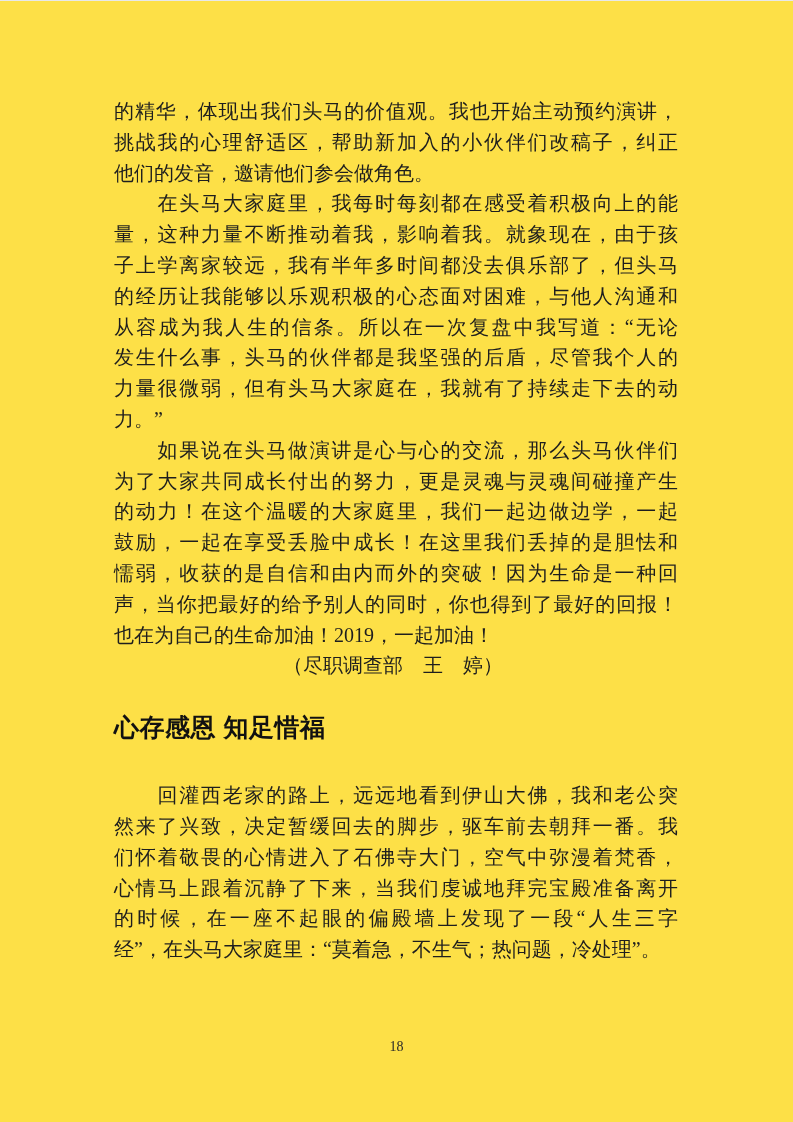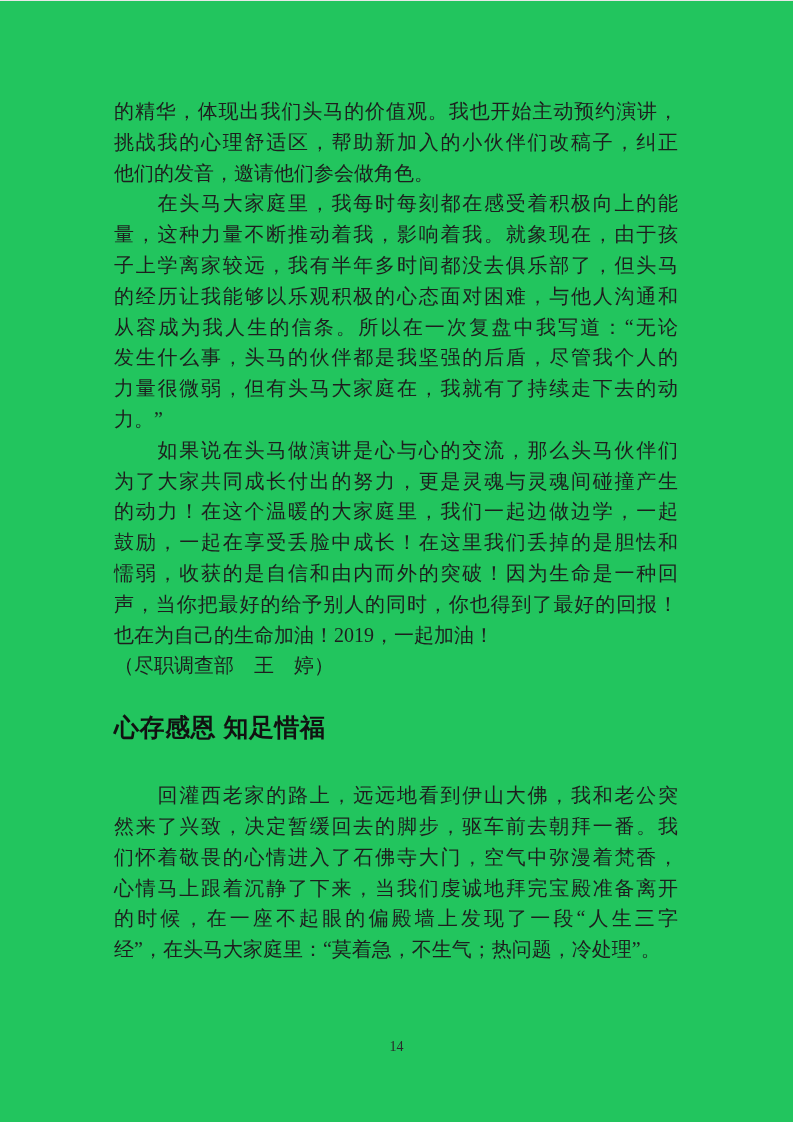--- a/index.html
+++ b/index.html
@@ -1,21 +1,21 @@
 <!DOCTYPE html>
 <html><head>
 <meta charset="utf-8">
 <style>
   * { margin: 0; padding: 0; box-sizing: border-box; }
   html, body { background: #ffffff; }
   .page {
     position: relative;
     width: 793px;
     height: 1122px;
-    background: #22c55e;
+    background: #fde047;
     overflow: hidden;
     font-family: "Liberation Serif", "DejaVu Serif", serif;
     color: #1e1e1e;
     border-top: 1px solid #e8e8e8;
   }
   .content {
     position: absolute;
     left: 114px;
     top: 0;
     width: 564px;
@@ -31,21 +31,21 @@
     letter-spacing: 0;
   }
   .body-text .line.last-line {
     text-align: right;
     text-align-last: left;
   }
   .signature {
     font-size: 20px;
     line-height: 30.8px;
     height: 30.8px;
-    text-align: left;
+    text-align: center;
     padding-right: 6px;
     white-space: pre;
   }
   .article-title {
     margin-top: 26px;
     height: 40px;
     line-height: 40px;
     text-align: left;
     font-family: "Liberation Sans", "DejaVu Sans", sans-serif;
     font-weight: 700;
@@ -126,14 +126,14 @@
 
         <div class="line">心情马上跟着沉静了下来，当我们虔诚地拜完宝殿准备离开</div>
 
         <div class="line">的时候，在一座不起眼的偏殿墙上发现了一段“人生三字</div>
 
         <div class="line last-line">经”，在头马大家庭里：“莫着急，不生气；热问题，冷处理”。</div>
       </div>
 
   </div>
 
-  <div class="page-number">14</div>
+  <div class="page-number">18</div>
 </div>
 
 </body></html>

